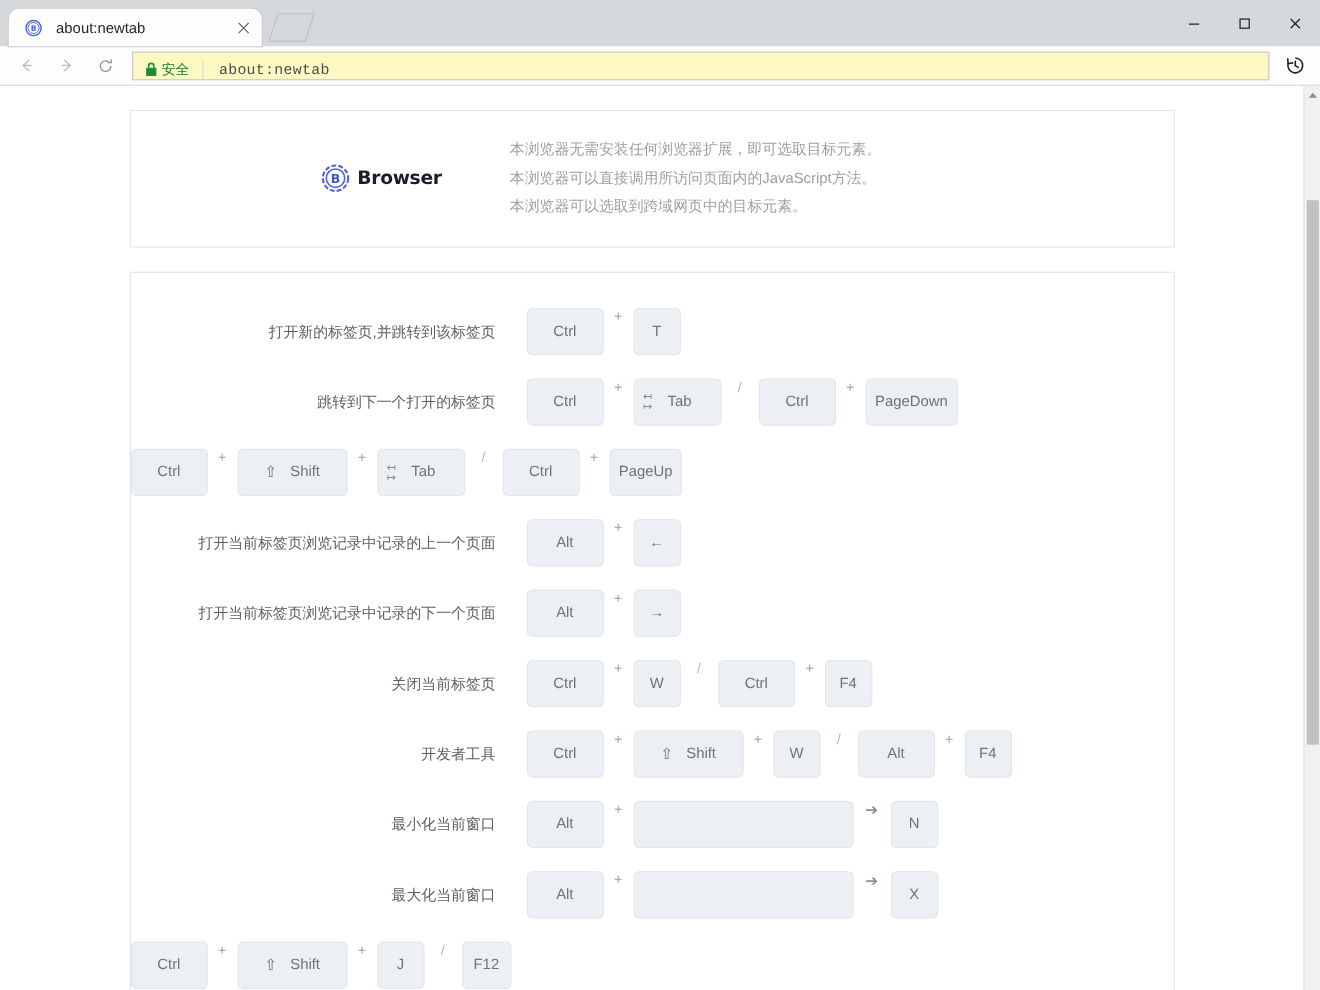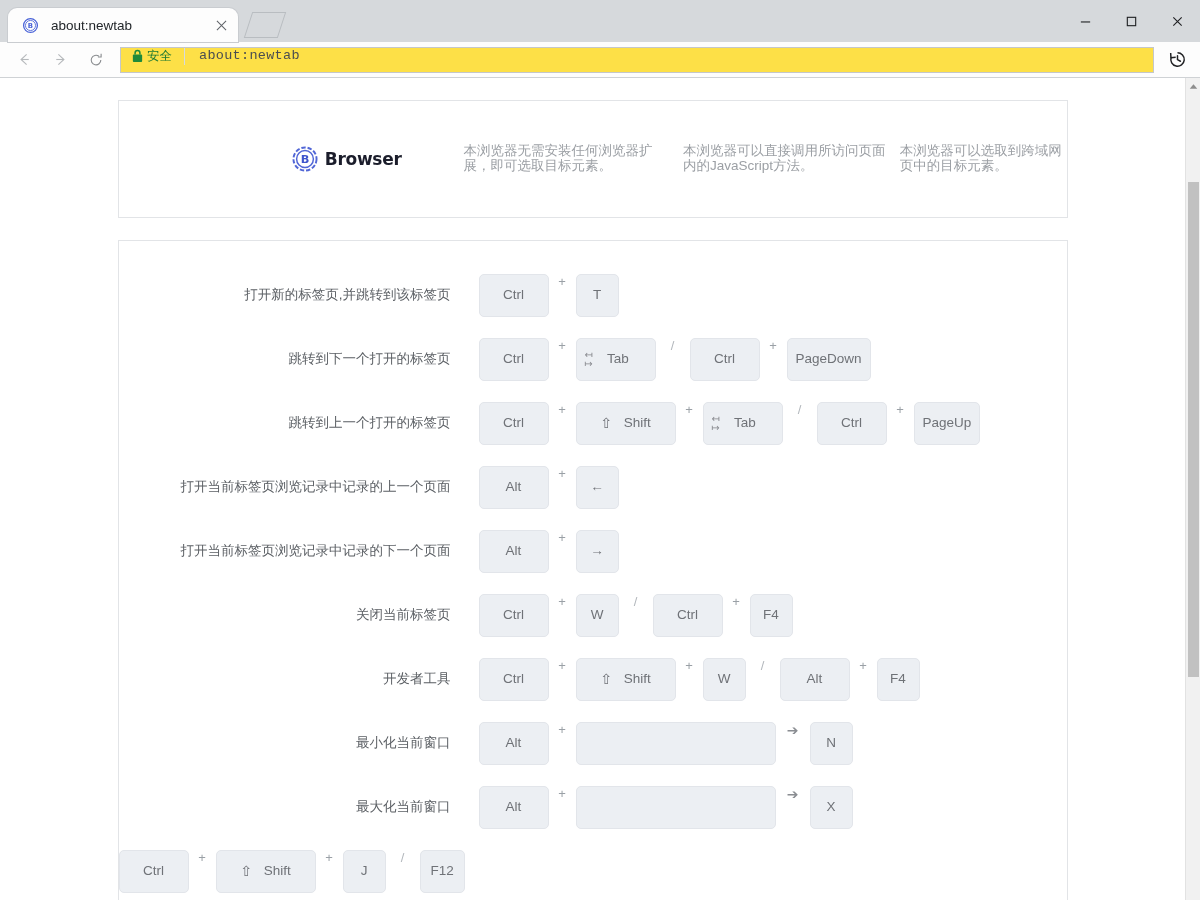--- a/index.html
+++ b/index.html
@@ -59,22 +59,22 @@
     display: flex; align-items: center; padding: 0 6px;
     border-bottom: 1px solid #cfd2d5;
   }
   .navbtn {
     width: 30px; height: 30px; display: flex; align-items: center; justify-content: center;
     margin: 0 3px; color: #b6b9bc;
   }
   .navbtn.enabled { color: #8a8d90; }
   .omnibox {
     flex: 1 1 auto; height: 26px; margin: 0 8px 0 6px;
-    border: 1px solid #c4c7ca; background: #fde047;
-    display: flex; align-items: flex-start;
+    border: 1px solid #c4c7ca; background: #fef9c3;
+    display: flex; align-items: flex-end;
   }
   .secure {
     display: flex; align-items: center; gap: 3px;
     padding: 0 12px 0 10px; border-right: 1px solid #d7dadd;
   }
   .secure-text { font-size: 12.5px; color: #1f7a33; }
   .omnibox-url {
     flex: 1 1 auto; display: flex; align-items: center; padding-left: 14px;
     font-family: "Liberation Mono", "DejaVu Sans Mono", monospace;
     font-size: 13.5px; color: #4a4d50; letter-spacing: 0.3px;
@@ -112,21 +112,21 @@
   }
   .brand {
     width: 345px; flex: 0 0 345px; display: flex; align-items: center;
     justify-content: flex-end; padding-right: 62px;
   }
   .brand-logo { width: 28px; height: 28px; flex: 0 0 28px; margin-right: 6px; }
   .brand-name {
     font-size: 17px; font-weight: bold; color: #1b1d2b; letter-spacing: -0.3px;
     font-family: "DejaVu Sans", "Liberation Sans", sans-serif;
   }
-  .blurbs { display: flex; flex-direction: row; gap: 11px; }
+  .blurbs { display: flex; flex-direction: column; gap: 11px; }
   .blurb { font-size: 13.5px; color: #9b9fa4; line-height: 1.1; }
 
   .card.shortcuts { margin-top: 22px; padding: 22px 0 0 0; }
 
   .row {
     display: flex; align-items: center; height: 64px;
   }
   .row-label {
     width: 360px; flex: 0 0 360px; text-align: right; padding-right: 28px;
     font-size: 13.5px; color: #5c6065; white-space: nowrap;
@@ -289,21 +289,20 @@
                 <span class="sep slash">/</span>
                 <span class="key w70">Ctrl</span>
                 <span class="sep">+</span>
                 <span class="key stack">
                   <span>Page</span>
                   <span>Down</span>
                 </span>
               </div>
             </div>
             <div class="row">
-              <div class="row-label">跳转到上一个打开的标签页</div>
               <div class="combo">
                 <span class="key w70">Ctrl</span>
                 <span class="sep">+</span>
                 <span class="key w100 key-shift">
                   <span class="glyph">⇧</span>
                   <span>Shift</span>
                 </span>
                 <span class="sep">+</span>
                 <span class="key tabkey">
                   <span class="tabarrows">

